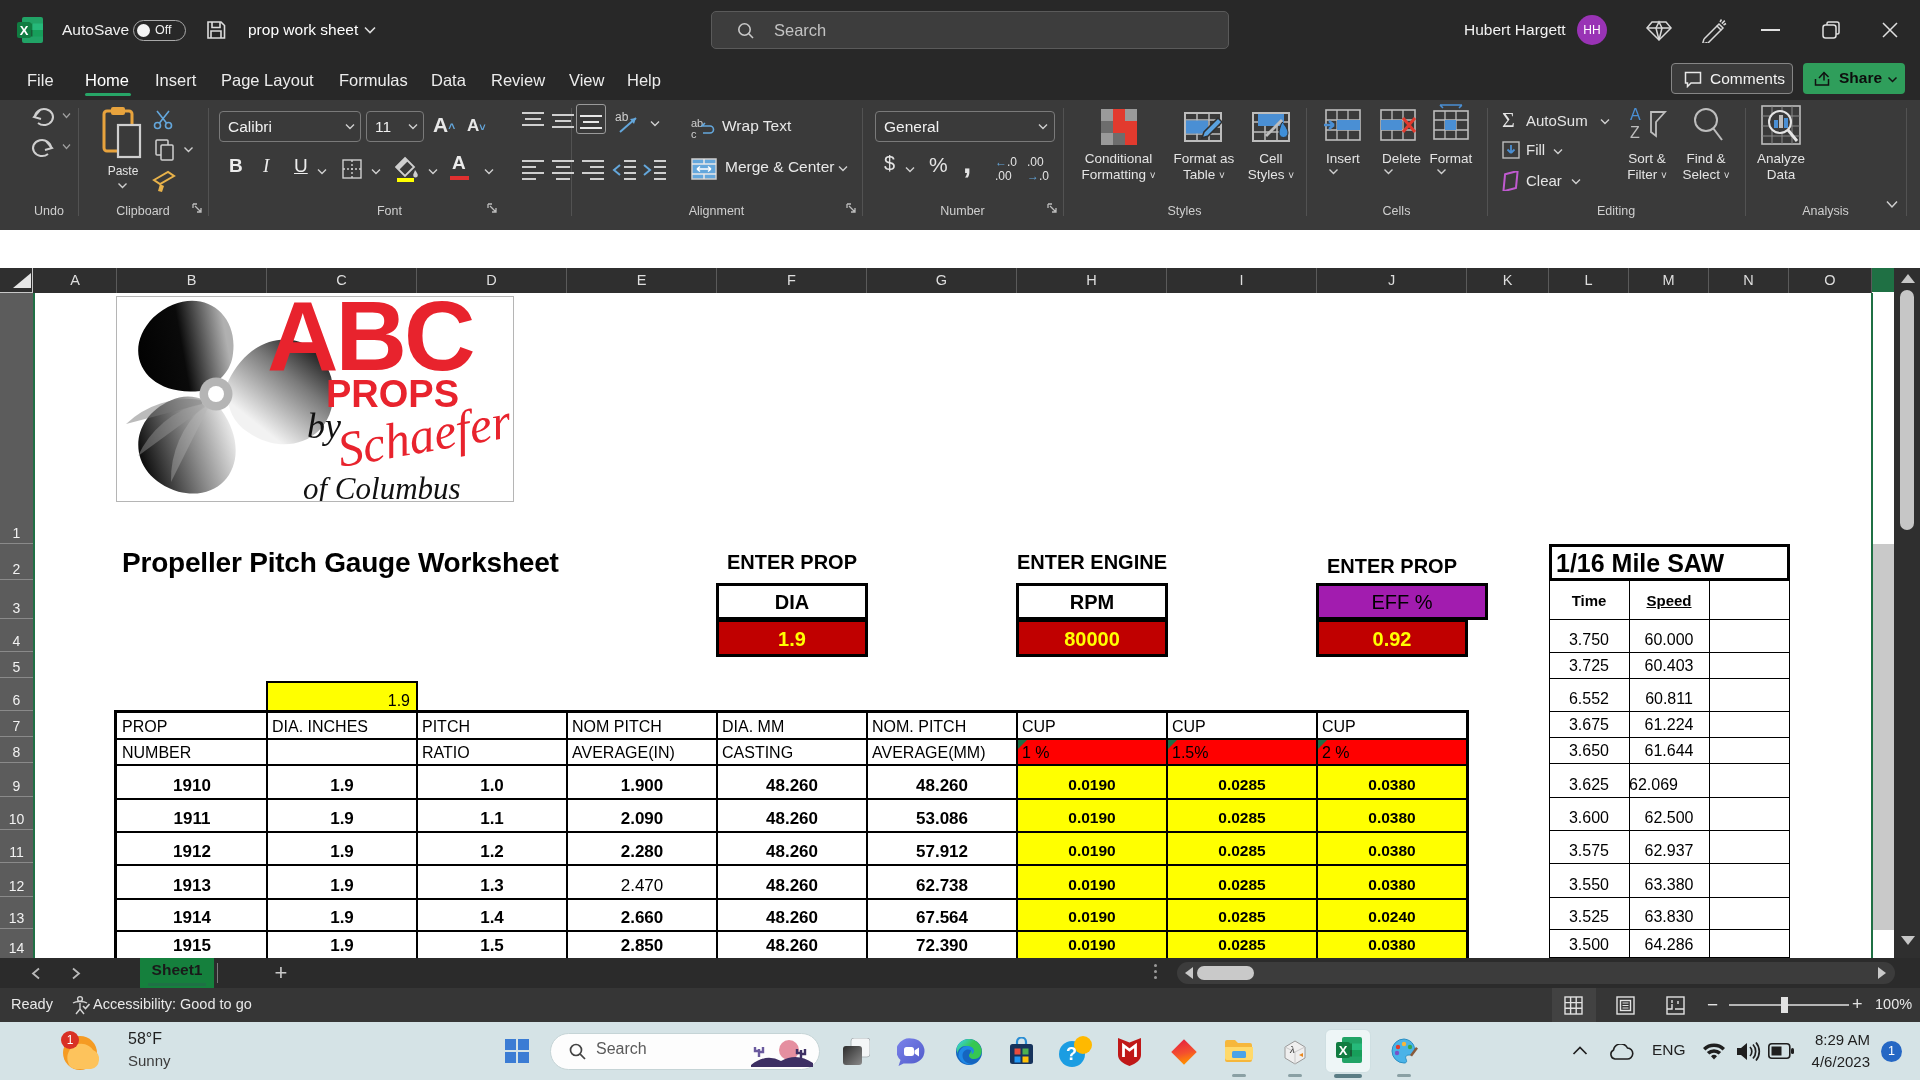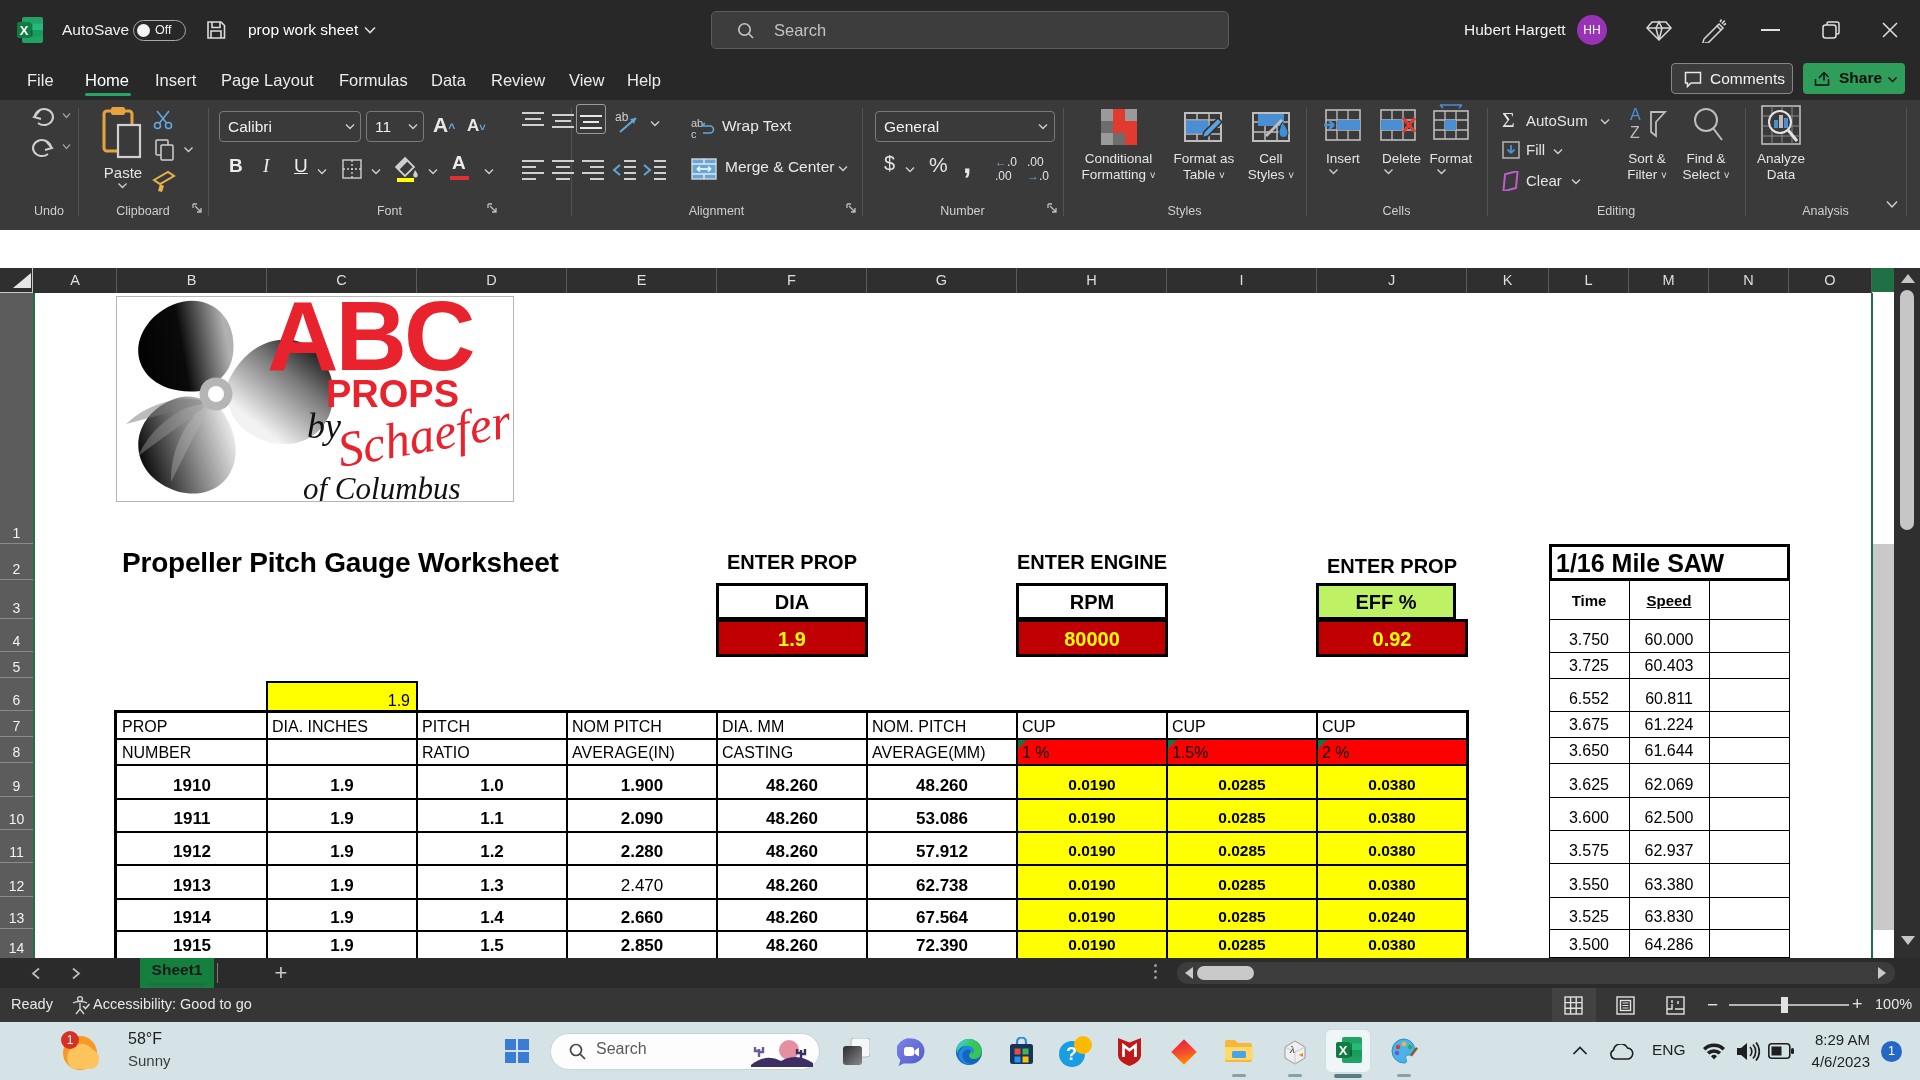--- a/index.html
+++ b/index.html
@@ -168,21 +168,21 @@
       </svg>
     <svg class="abs" style="left:62px;top:43px" width="9" height="7" viewBox="0 0 9 7" fill="none" stroke="#9f9f9f" stroke-width="1.2">
         <path d="M1 1.5 L4.5 5.5 L8 1.5"></path>
       </svg>
 
     <svg class="abs" style="left:100px;top:7px" width="44" height="56" viewBox="0 0 44 56">
       <rect x="4" y="4" width="28" height="40" rx="3" fill="none" stroke="#e8a33d" stroke-width="3"></rect>
       <rect x="11" y="0" width="14" height="8" rx="2" fill="#e8a33d"></rect>
       <rect x="18" y="18" width="22" height="32" fill="#3a3a3a" stroke="#cfcfcf" stroke-width="2.2"></rect>
     </svg>
-    <div class="abs" style="left:98px;top:64px;width:50px;text-align:center;color:#e4e4e4;font-size:15px">Paste</div>
+    <div class="abs" style="left:98px;top:64px;width:50px;text-align:center;color:#e4e4e4;font-size:12px">Paste</div>
     <svg class="abs" style="left:117px;top:82px" width="11" height="8" viewBox="0 0 11 8" fill="none" stroke="#cfcfcf" stroke-width="1.4">
         <path d="M1.5 1.5 L5.5 5.5 L9.5 1.5"></path>
       </svg>
 
     <svg class="abs" style="left:153px;top:10px" width="24" height="20" viewBox="0 0 24 20" fill="none" stroke="#64a7dc" stroke-width="1.6">
         <circle cx="4.5" cy="15.5" r="3"></circle>
         <circle cx="15.5" cy="15.5" r="3"></circle>
         <path d="M6.5 13 L16 1 M13.5 13 L4 1"></path>
       </svg>
 
@@ -500,21 +500,21 @@
 
     <div class="cell" style="left:717px;top:283px;width:150px;text-align:center;font-size:20px;font-weight:bold">ENTER PROP</div>
     <div class="cell" style="left:716px;top:315px;width:152px;height:37px;border:3px solid #000;background:#fff;text-align:center;font-size:20px;font-weight:bold;line-height:33px">DIA</div>
     <div class="cell" style="left:716px;top:351px;width:152px;height:38px;border:3px solid #000;background:#c00000;text-align:center;font-size:20px;font-weight:bold;line-height:34px;color:#ffff00">1.9</div>
 
     <div class="cell" style="left:1017px;top:283px;width:150px;text-align:center;font-size:20px;font-weight:bold">ENTER ENGINE</div>
     <div class="cell" style="left:1016px;top:315px;width:152px;height:37px;border:3px solid #000;background:#fff;text-align:center;font-size:20px;font-weight:bold;line-height:33px">RPM</div>
     <div class="cell" style="left:1016px;top:351px;width:152px;height:38px;border:3px solid #000;background:#c00000;text-align:center;font-size:20px;font-weight:bold;line-height:34px;color:#ffff00">80000</div>
 
     <div class="cell" style="left:1317px;top:287px;width:150px;text-align:center;font-size:20px;font-weight:bold">ENTER PROP</div>
-    <div class="cell" style="left:1316px;top:315px;width:140px;height:37px;border:3px solid #000;background:#bef264;text-align:center;font-size:20px;font-weight:bold;line-height:33px">EFF %</div>
+    <div class="cell" style="left:1316px;top:315px;width:172px;height:37px;border:3px solid #000;background:#a21caf;text-align:center;font-size:20px;font-weight:normal;line-height:33px">EFF %</div>
     <div class="cell" style="left:1316px;top:351px;width:152px;height:38px;border:3px solid #000;background:#c00000;text-align:center;font-size:20px;font-weight:bold;line-height:34px;color:#ffff00">0.92</div>
 
     <div class="cell" style="left:1549px;top:276px;width:241px;height:37px;border:3px solid #000;background:#fff;font-size:25px;font-weight:bold;line-height:33px;padding-left:4px">1/16 Mile SAW</div>
     <div class="abs" style="left:1549px;top:313px;width:241px;height:377px">
     <div class="abs" style="left:0px;top:0px;width:80px;height:39px;border-left:1px solid #000;border-bottom:1px solid #000;"></div>
     <div class="abs" style="left:80px;top:0px;width:80px;height:39px;border-left:1px solid #000;border-bottom:1px solid #000;"></div>
     <div class="abs" style="left:160px;top:0px;width:81px;height:39px;border-left:1px solid #000;border-bottom:1px solid #000;border-right:1px solid #000;"></div>
     <div class="abs" style="left:0;top:8px;width:80px;height:24px;line-height:24px;text-align:center;font-size:15px;font-weight:bold;">Time</div>
     <div class="abs" style="left:80px;top:8px;width:80px;height:24px;line-height:24px;text-align:center;font-size:15px;font-weight:bold;text-decoration:underline">Speed</div>
     <div class="abs" style="left:0px;top:39px;width:80px;height:33px;border-left:1px solid #000;border-bottom:1px solid #000;"></div>
@@ -539,21 +539,21 @@
     <div class="abs" style="left:80px;top:133px;width:80px;height:21px;line-height:21px;text-align:center;font-size:16px">61.224</div>
     <div class="abs" style="left:0px;top:157px;width:80px;height:26px;border-left:1px solid #000;border-bottom:1px solid #000;"></div>
     <div class="abs" style="left:80px;top:157px;width:80px;height:26px;border-left:1px solid #000;border-bottom:1px solid #000;"></div>
     <div class="abs" style="left:160px;top:157px;width:81px;height:26px;border-left:1px solid #000;border-bottom:1px solid #000;border-right:1px solid #000;"></div>
     <div class="abs" style="left:0;top:159px;width:80px;height:21px;line-height:21px;text-align:center;font-size:16px">3.650</div>
     <div class="abs" style="left:80px;top:159px;width:80px;height:21px;line-height:21px;text-align:center;font-size:16px">61.644</div>
     <div class="abs" style="left:0px;top:183px;width:80px;height:34px;border-left:1px solid #000;border-bottom:1px solid #000;"></div>
     <div class="abs" style="left:80px;top:183px;width:80px;height:34px;border-left:1px solid #000;border-bottom:1px solid #000;"></div>
     <div class="abs" style="left:160px;top:183px;width:81px;height:34px;border-left:1px solid #000;border-bottom:1px solid #000;border-right:1px solid #000;"></div>
     <div class="abs" style="left:0;top:193px;width:80px;height:21px;line-height:21px;text-align:center;font-size:16px">3.625</div>
-    <div class="abs" style="left:80px;top:193px;width:80px;height:21px;line-height:21px;text-align:center;font-size:16px">62.069</div>
+    <div class="abs" style="left:80px;top:193px;width:80px;height:21px;line-height:21px;text-align:left;font-size:16px">62.069</div>
     <div class="abs" style="left:0px;top:217px;width:80px;height:33px;border-left:1px solid #000;border-bottom:1px solid #000;"></div>
     <div class="abs" style="left:80px;top:217px;width:80px;height:33px;border-left:1px solid #000;border-bottom:1px solid #000;"></div>
     <div class="abs" style="left:160px;top:217px;width:81px;height:33px;border-left:1px solid #000;border-bottom:1px solid #000;border-right:1px solid #000;"></div>
     <div class="abs" style="left:0;top:226px;width:80px;height:21px;line-height:21px;text-align:center;font-size:16px">3.600</div>
     <div class="abs" style="left:80px;top:226px;width:80px;height:21px;line-height:21px;text-align:center;font-size:16px">62.500</div>
     <div class="abs" style="left:0px;top:250px;width:80px;height:33px;border-left:1px solid #000;border-bottom:1px solid #000;"></div>
     <div class="abs" style="left:80px;top:250px;width:80px;height:33px;border-left:1px solid #000;border-bottom:1px solid #000;"></div>
     <div class="abs" style="left:160px;top:250px;width:81px;height:33px;border-left:1px solid #000;border-bottom:1px solid #000;border-right:1px solid #000;"></div>
     <div class="abs" style="left:0;top:259px;width:80px;height:21px;line-height:21px;text-align:center;font-size:16px">3.575</div>
     <div class="abs" style="left:80px;top:259px;width:80px;height:21px;line-height:21px;text-align:center;font-size:16px">62.937</div>

